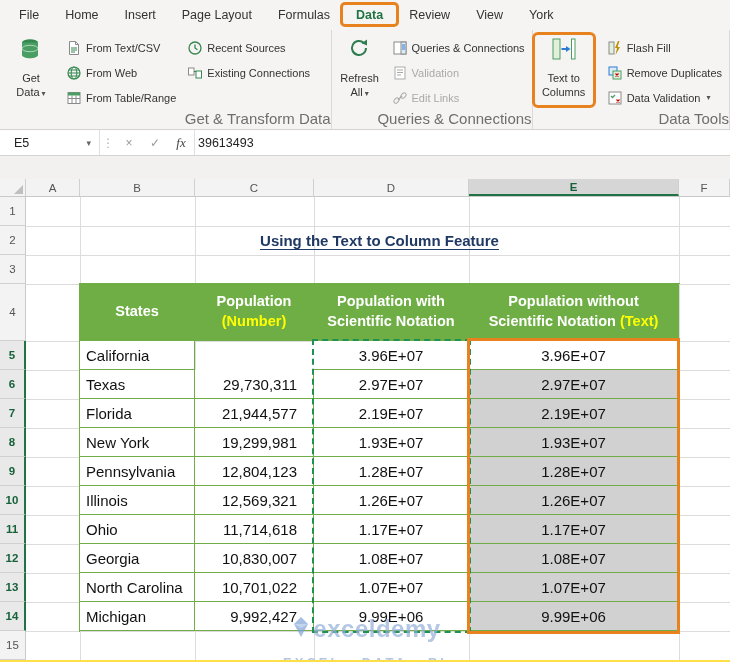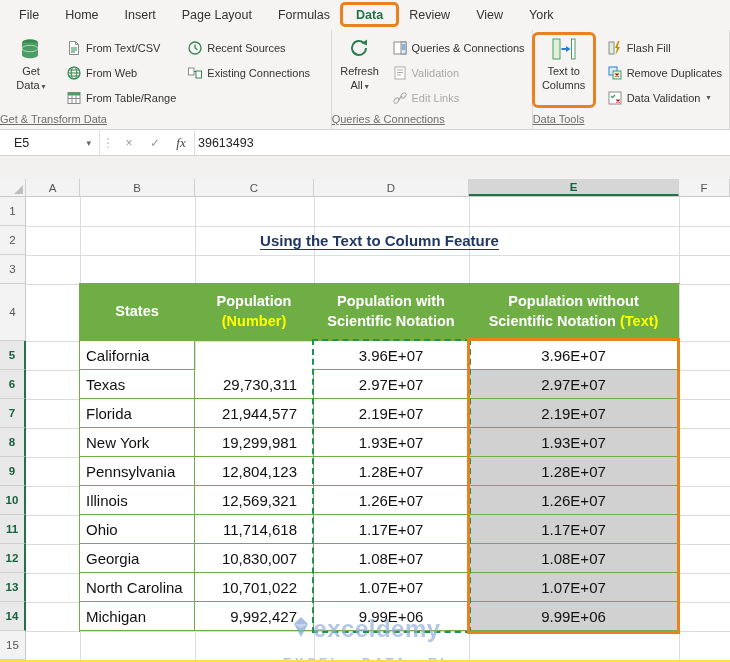--- a/index.html
+++ b/index.html
@@ -12,23 +12,23 @@
   .tab { padding:6px 13px; position:relative; cursor:default; white-space:nowrap; }
   .tab.active { color:#217346; font-weight:bold; }
   .tab-annot { position:absolute; left:-3px; right:-3px; top:0px; bottom:1px;
                border:3px solid var(--annotation-orange,#E8821E); border-radius:5px; pointer-events:none; }
 
   
   .ribbon { height:100px; display:flex; background:#F5F4F3; border-bottom:1px solid #D5D3D1; }
   .rgroup { display:flex; flex-direction:column; border-right:1px solid #DCDAD8; }
   .g1 { width:332px; } .g2 { width:201px; } .g3 { flex:1; }
   .rcontent { flex:1; display:flex; align-items:flex-start; padding:2px 3px 0; gap:3px; }
-  .glabel { height:17px; font-size:11px; color:#6E6E6E; text-align:left; line-height:14px;text-decoration:underline; }
+  .glabel { height:17px; font-size:15px; color:#6E6E6E; text-align:right; line-height:14px; }
   .bigbtn { width:56px; height:80px; display:flex; flex-direction:column; align-items:center;
-            text-align:center; font-size:11px; color:#333; padding-top:4px; gap:3px; }
+            text-align:center; font-size:11px; color:#333; padding-top:4px; gap:10px; }
   .blabel { line-height:1.25; }
   .rstack { display:flex; flex-direction:column; padding-top:3px; }
   .ritem { display:flex; align-items:center; gap:4px; height:25px; font-size:11px; color:#333;
            padding:0 4px; white-space:nowrap; }
   .ritem.disabled { color:#A9A9A9; }
   .ricon { width:16px; height:16px; display:inline-flex; }
   .bicon { width:26px; height:26px; display:inline-flex; }
   .caret { font-size:8px; color:#555; margin-left:2px; }
   .ttc-wrap { position:relative; margin-right:8px; }
   .ttc-annot { position:absolute; left:-4px; right:-4px; top:0; bottom:4px;

